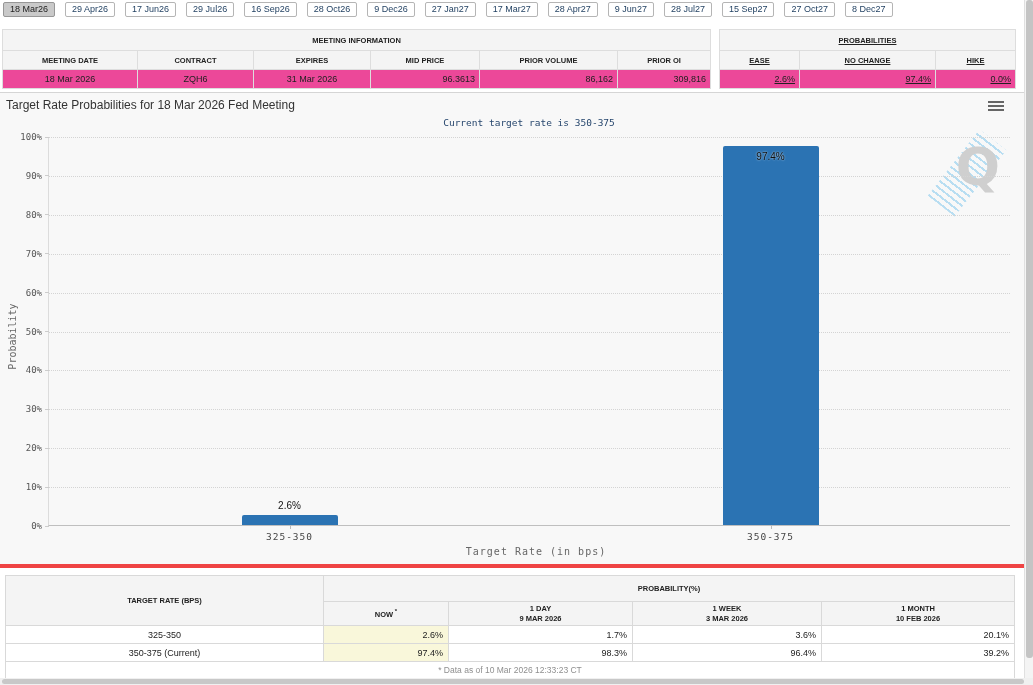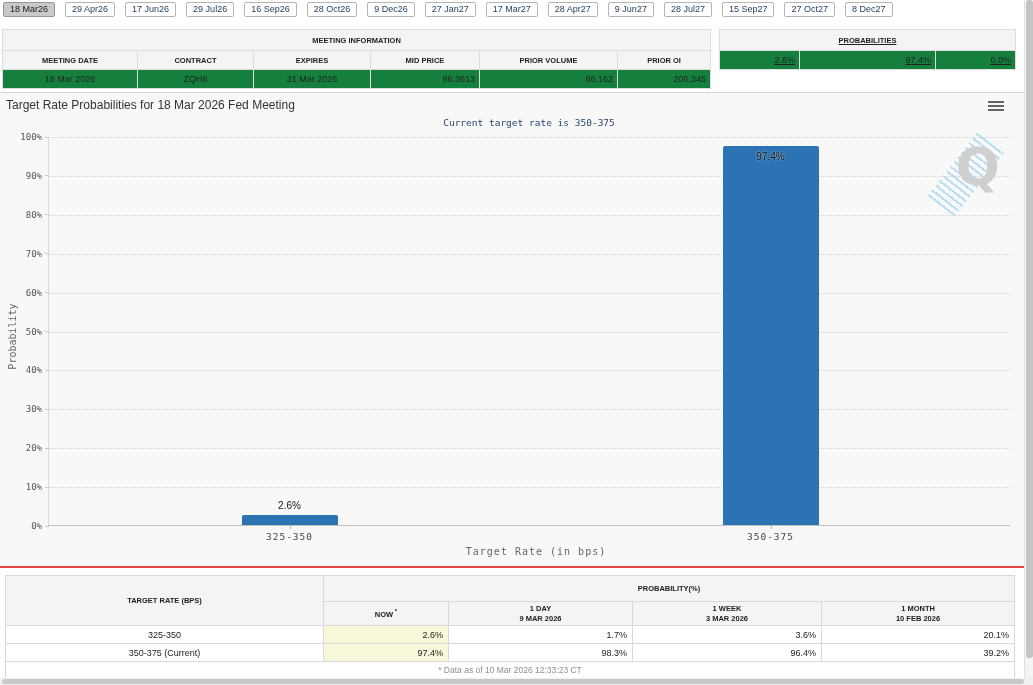--- a/index.html
+++ b/index.html
@@ -13,34 +13,34 @@
   #tab-bar { position:absolute; top:2px; left:3px; display:flex; gap:10px; }
   .tab {
     height:15px; line-height:13px; padding:0 6px; font-size:9px;
     border:1px solid #b5b5b5; border-radius:2px; background:#fff;
     color:#1c3c5e; cursor:pointer; white-space:nowrap;
   }
   .tab.selected { background:#c9c9c9; border-color:#979797; color:#222; }
 
   
   table { border-collapse:collapse; table-layout:fixed; }
-  .sumtbl { position:absolute; font-size:9px; background:#15803d; }
+  .sumtbl { position:absolute; font-size:9px; background:#ec4899; }
   .sumtbl th, .sumtbl td { border:1px solid #ddd; overflow:hidden; white-space:nowrap; }
   .sumtbl .grp  { background:#f4f4f4; font-size:7.5px; font-weight:bold; text-align:center; height:21px; }
   .sumtbl .hdr th { background:#f4f4f4; font-size:7.5px; font-weight:bold; text-align:center; height:19px; }
   .sumtbl td { height:19px; text-align:center; padding:0 4px; }
   #meeting-table { top:29px; left:2px; width:708px; }
   #meeting-table td:nth-child(n+4) { text-align:right; }
   #prob-summary-table { top:29px; left:719px; width:296px;text-decoration:underline; }
   #prob-summary-table td { text-align:right; }
 
   
   #chart-panel {
     position:absolute; top:92px; left:0; width:1024px; height:476px;
-    background:#f8f8f8; border-top:1px solid #d5d5d5; border-bottom:2px solid #ef4444;
+    background:#f8f8f8; border-top:1px solid #d5d5d5; border-bottom:4px solid #ef4444;
   }
   #chart-title { position:absolute; top:5px; left:6px; font-size:12px; color:#333; }
   #chart-subtitle {
     position:absolute; top:24px; left:48px; width:962px; text-align:center;
     font-family:"DejaVu Sans Mono", monospace; font-size:9.5px; color:#26466d;
   }
   #chart-menu-button { position:absolute; top:8px; right:20px; width:16px; height:12px; cursor:pointer; }
   #chart-menu-button span { display:block; height:2px; margin-bottom:2px; background:#666; }
   #plot-area {
     position:absolute; left:48px; top:44px; width:962px; height:389px;
@@ -144,34 +144,39 @@
           <th>PRIOR OI</th>
         </tr>
     </thead>
     <tbody>
       <tr>
           <td>18 Mar 2026</td>
           <td>ZQH6</td>
           <td>31 Mar 2026</td>
           <td>96.3613</td>
           <td>86,162</td>
-          <td>206,345</td>
+          <td>309,816</td>
         </tr>
     </tbody>
   </table>
 
   <table id="prob-summary-table" class="sumtbl">
     <colgroup>
         <col style="width:80px">
         <col style="width:136px">
         <col style="width:80px">
       </colgroup>
     <thead>
       <tr>
           <th class="grp" colspan="3">PROBABILITIES</th>
+        </tr>
+      <tr class="hdr">
+          <th>EASE</th>
+          <th>NO CHANGE</th>
+          <th>HIKE</th>
         </tr>
     </thead>
     <tbody>
       <tr>
           <td>2.6%</td>
           <td>97.4%</td>
           <td>0.0%</td>
         </tr>
     </tbody>
   </table>

